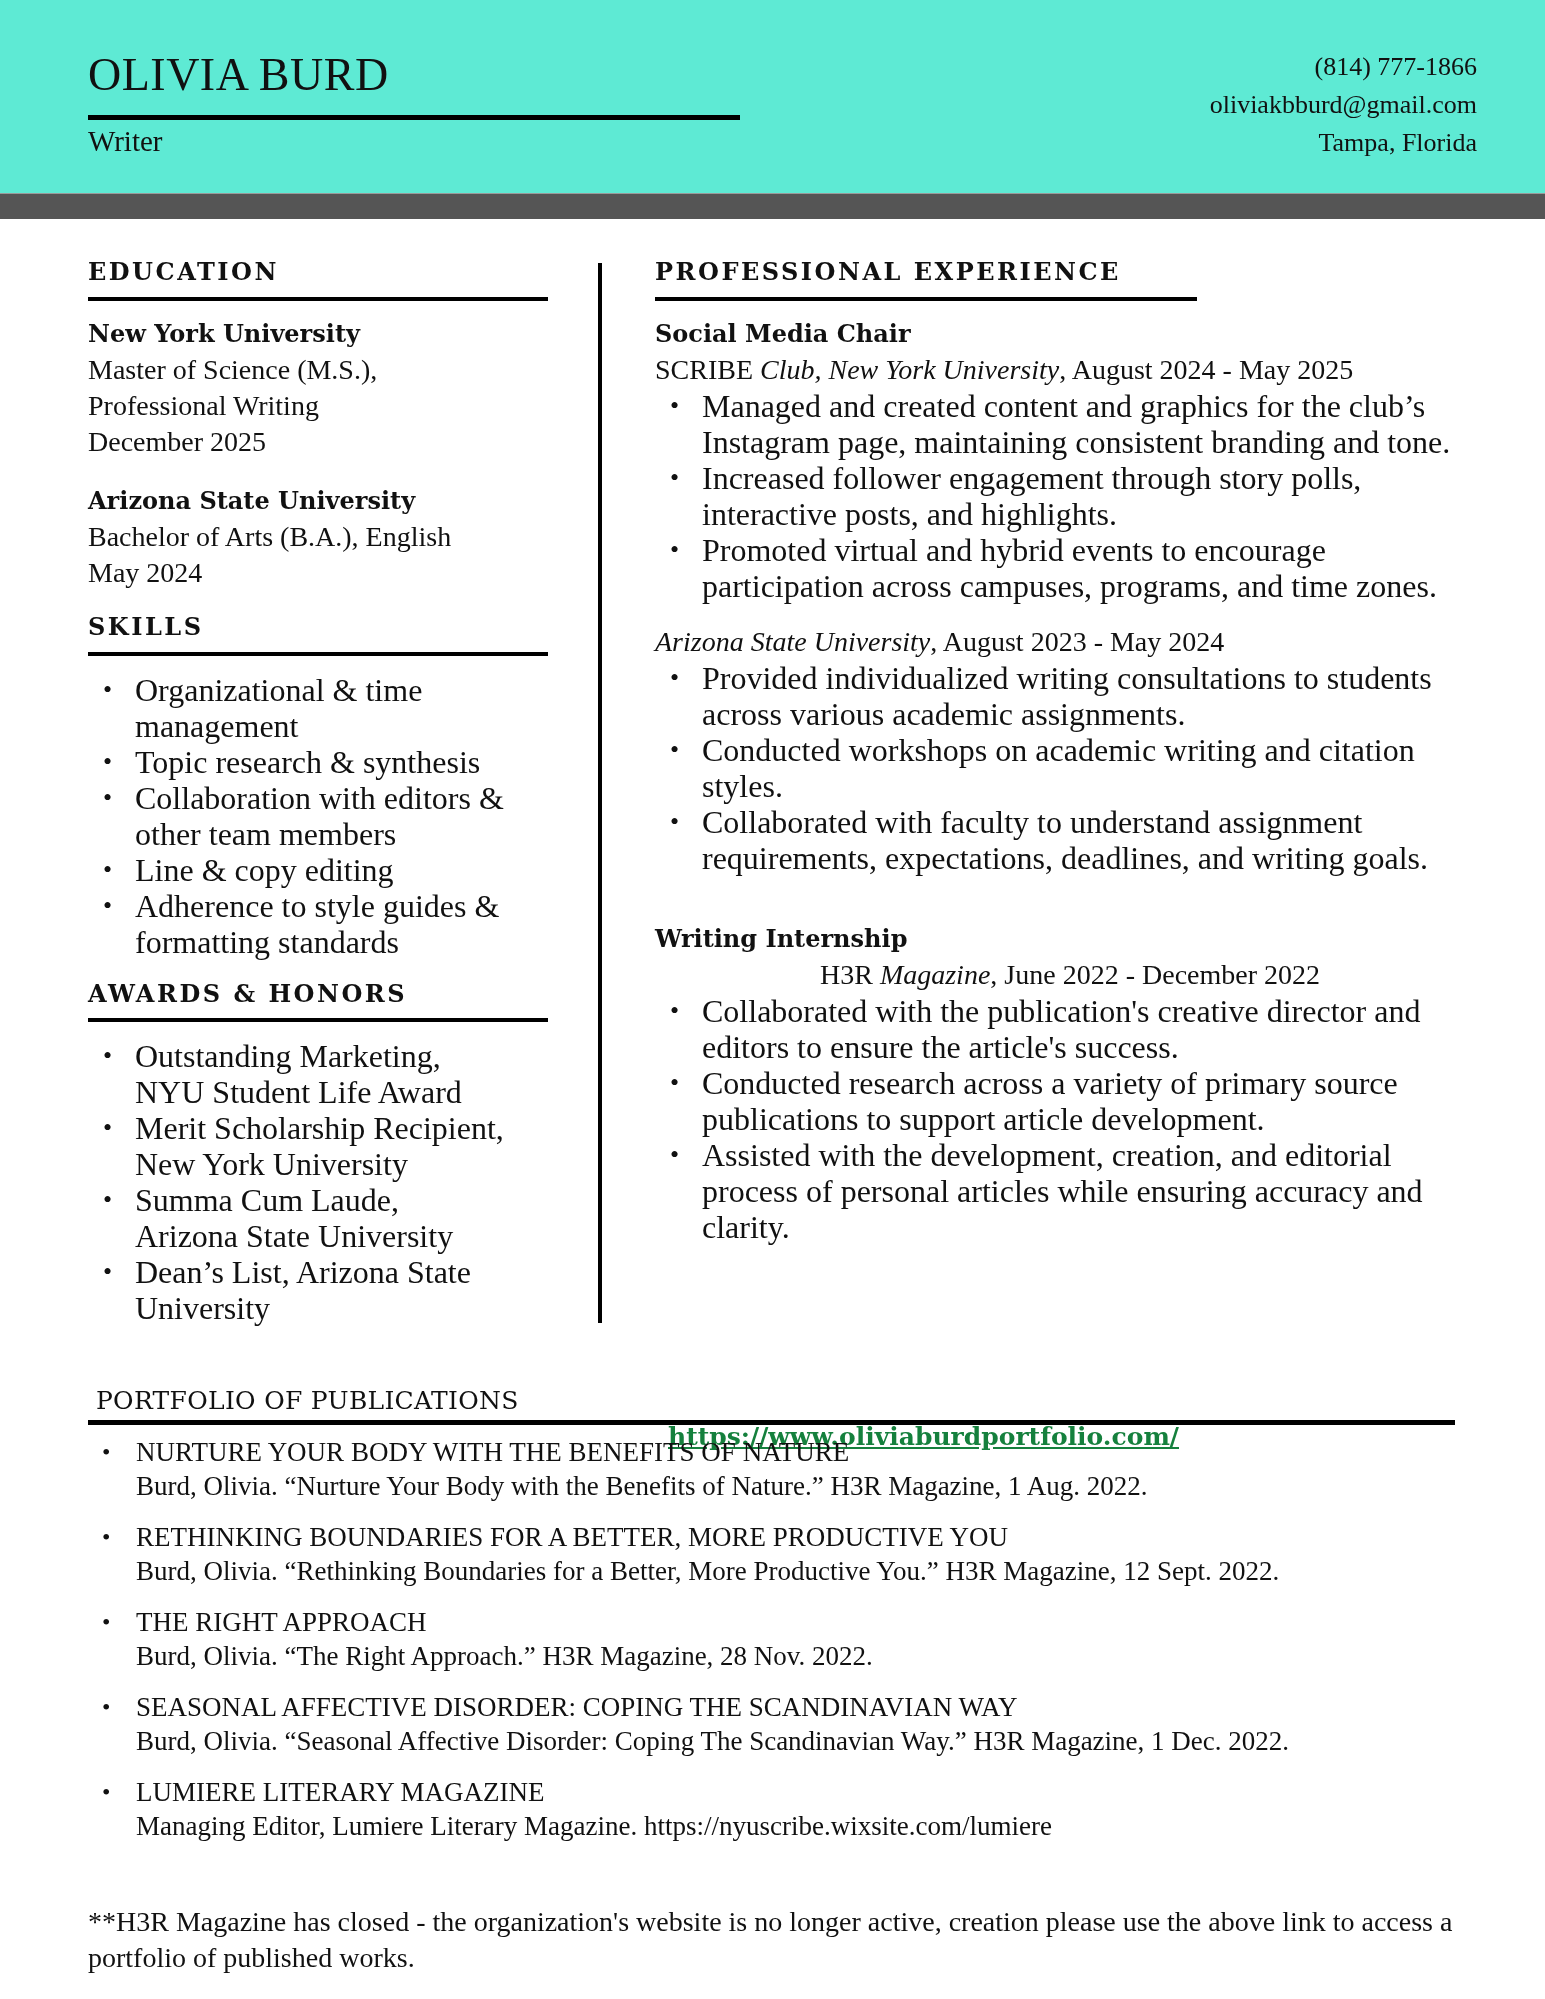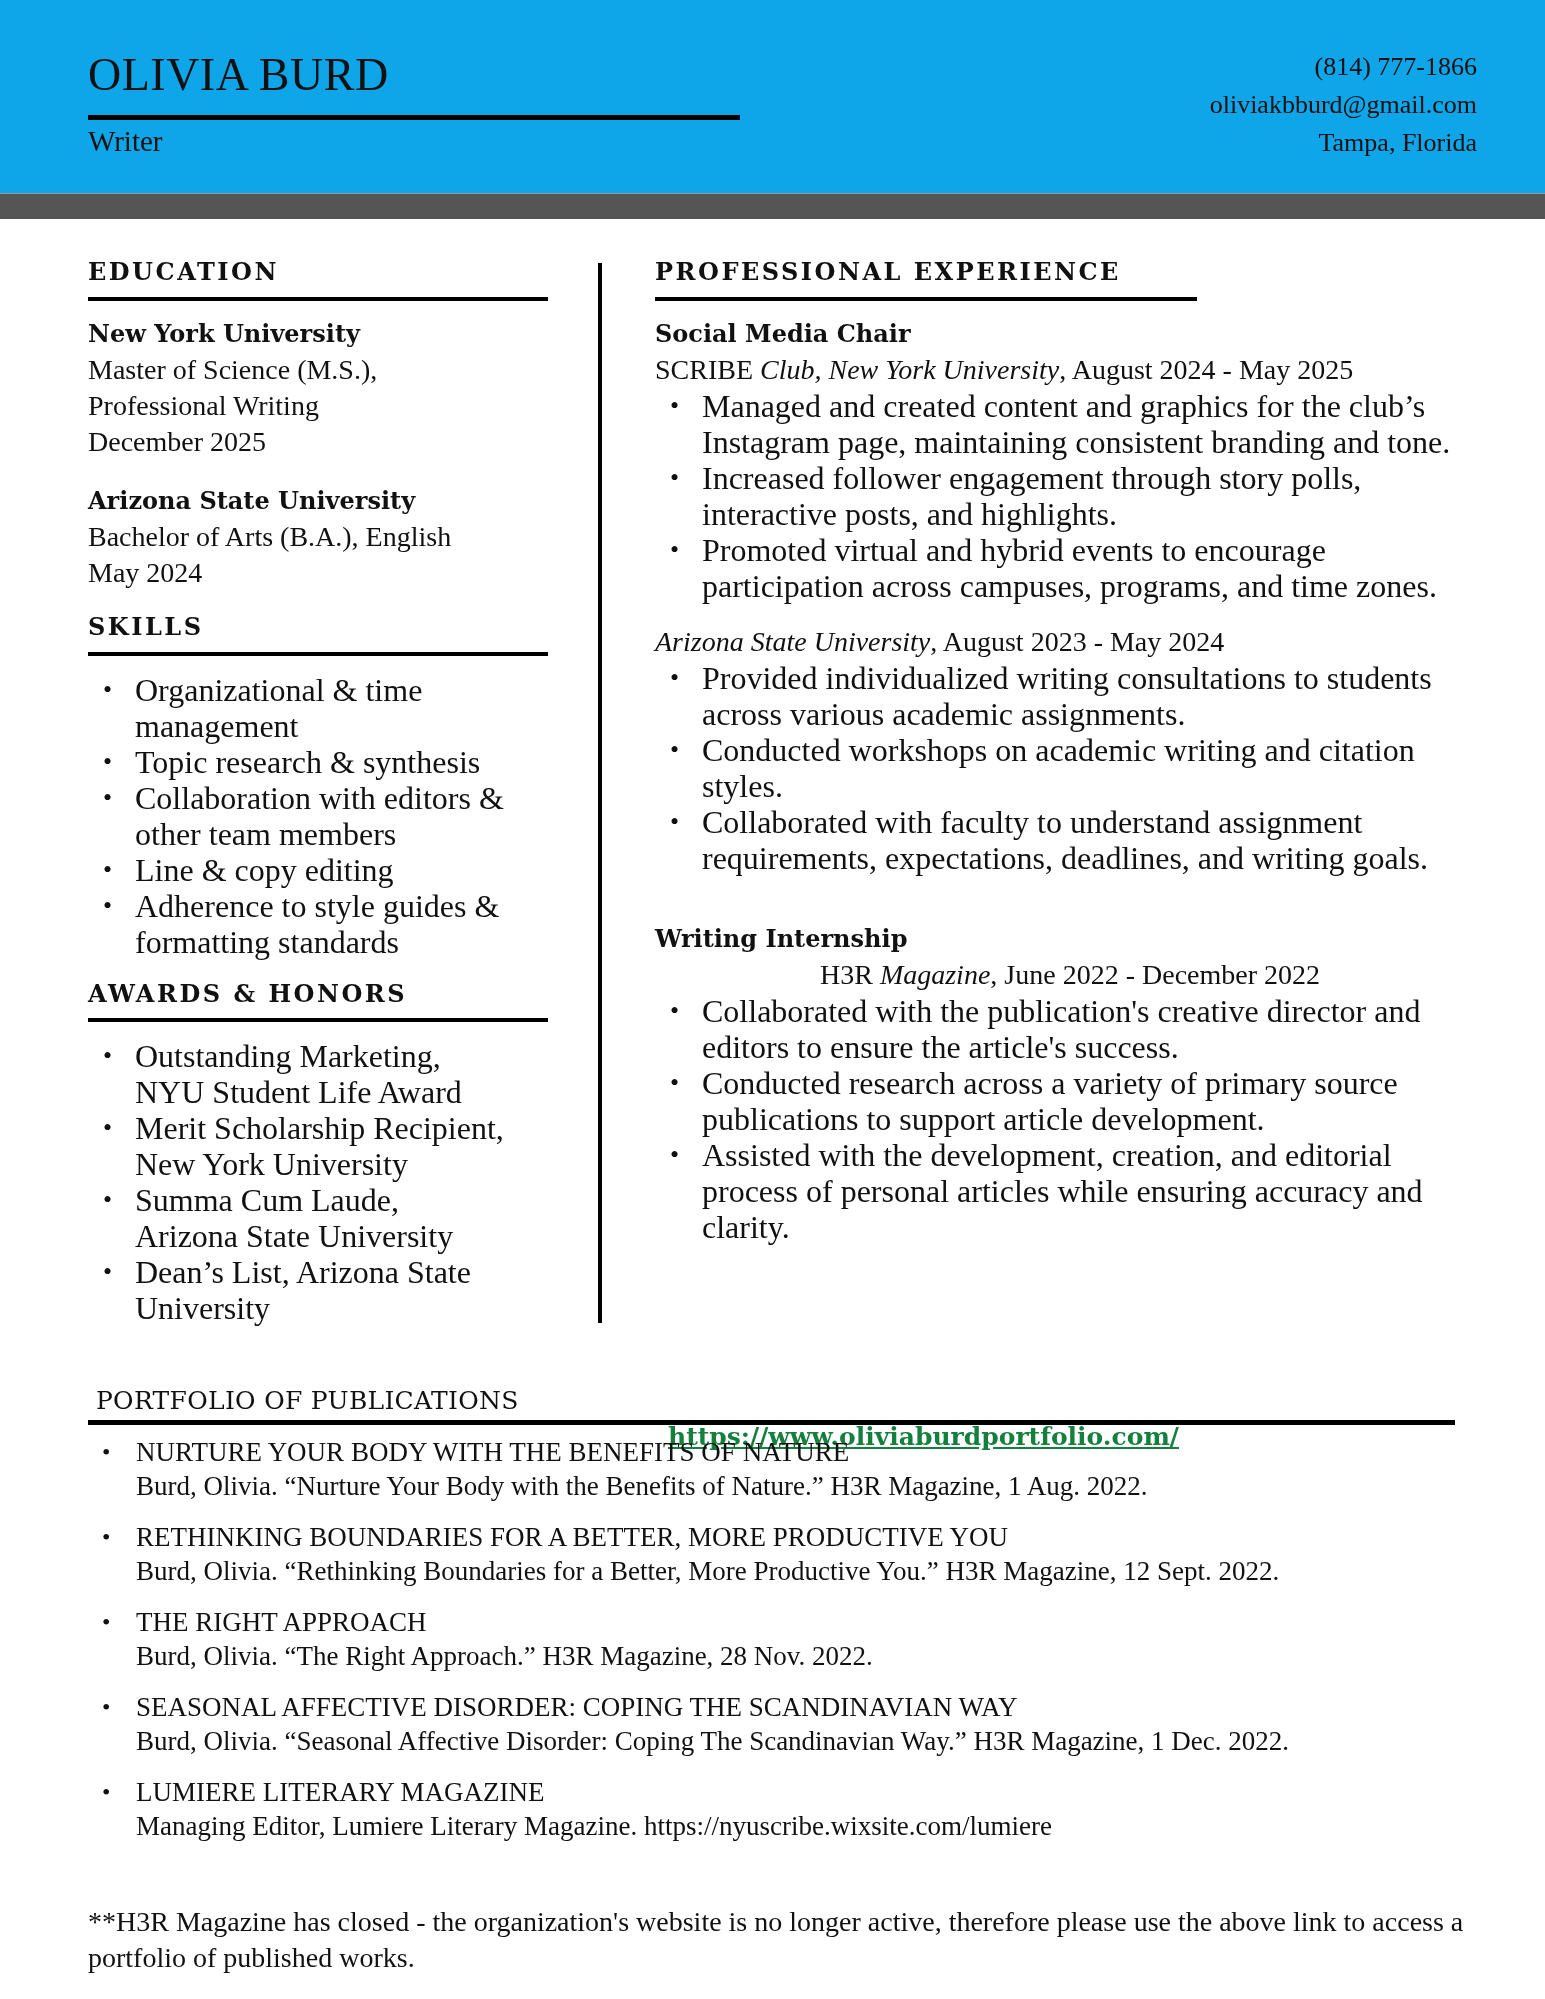--- a/index.html
+++ b/index.html
@@ -1,19 +1,19 @@
 <!DOCTYPE html>
 <html><head>
 <meta charset="utf-8">
 <style>
   * { box-sizing: border-box; margin: 0; padding: 0; }
   html, body { width: 1545px; height: 1999px; background: #ffffff; }
   body { position: relative; font-family: "DejaVu Serif", "Liberation Serif", serif; color: #111; overflow: hidden; }
 
-  .header { position: absolute; left: 0; top: 0; width: 1545px; height: 193px; background: #0ea5e9; }
+  .header { position: absolute; left: 0; top: 0; width: 1545px; height: 193px; background: #5eead4; }
   .band { position: absolute; left: 0; top: 193px; width: 1545px; height: 26px; background: #555555; border-top: 1px solid #9a9a9a; }
   .name { position: absolute; left: 88px; top: 52px; font-family: "Liberation Serif", serif; font-size: 46px; letter-spacing: 0.5px; color: #111; line-height: 1; }
   .name-rule { position: absolute; left: 88px; top: 115px; width: 652px; height: 5px; background: #000; }
   .role { position: absolute; left: 88px; top: 125px; font-family: "Liberation Serif", serif; font-size: 29px; color: #111; }
   .contact { position: absolute; right: 68px; top: 48px; text-align: right; font-size: 26px; line-height: 38px; font-family: "Liberation Serif", serif; }
   .contact div { white-space: nowrap; }
 
   .col-left { position: absolute; left: 88px; top: 258px; width: 460px; }
   .col-right { position: absolute; left: 655px; top: 258px; width: 830px; }
   .vdivider { position: absolute; left: 598px; top: 263px; width: 4px; height: 1060px; background: #000; }
@@ -155,13 +155,13 @@
   <li>
     <div class="pub-headline">SEASONAL AFFECTIVE DISORDER: COPING THE SCANDINAVIAN WAY</div>
     <div>Burd, Olivia. “Seasonal Affective Disorder: Coping The Scandinavian Way.” H3R Magazine, 1 Dec. 2022.</div>
   </li>
   <li>
     <div class="pub-headline">LUMIERE LITERARY MAGAZINE</div>
     <div>Managing Editor, Lumiere Literary Magazine. https://nyuscribe.wixsite.com/lumiere</div>
   </li>
 </ul>
 
-<div class="footnote">**H3R Magazine has closed - the organization's  website is no longer active, therefore please use the above link to access a portfolio of published works.</div>
+<div class="footnote">**H3R Magazine has closed - the organization's  website is no longer active, creation please use the above link to access a portfolio of published works.</div>
 
 </body></html>

